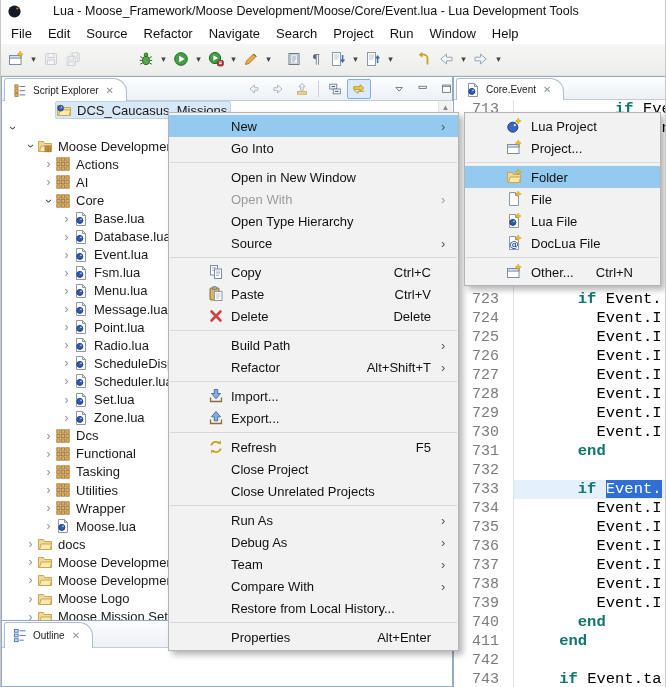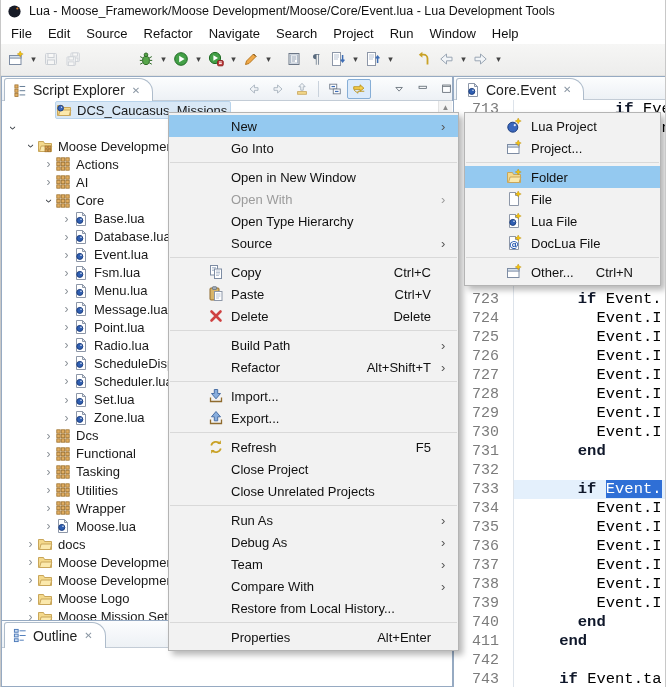--- a/index.html
+++ b/index.html
@@ -1,37 +1,37 @@
 <!DOCTYPE html>
 <html><head>
 <meta charset="utf-8">
 <style>
   html,body{margin:0;padding:0;background:#d8d8d8;}
   *{box-sizing:border-box;}
   #window{position:relative;width:666px;height:687px;background:#fff;overflow:hidden;
     font-family:"Liberation Sans",sans-serif;color:#1a1a1a;border-left:1px solid #c8c8c8;border-right:1px solid #c8c8c8;}
   svg{display:block;}
   
-  .titlebar{position:absolute;left:0;top:0;width:556px;height:22px;background:#fff;display:flex;align-items:center;}
+  .titlebar{position:absolute;left:0;top:0;width:556px;height:22px;background:#fff;display:flex;align-items:center;gap:24px;}
   .titlebar .appicon{margin:0 7px 0 6px;}
   .titlebar .title{font-size:12.5px;color:#111;white-space:nowrap;}
   
   .menubar{position:absolute;left:0;top:22px;width:666px;height:22px;background:#fff;display:flex;align-items:center;padding-left:2px;}
   .menubar .mitem{padding:2px 8px;font-size:13px;color:#111;}
   
   .toolbar{position:absolute;left:0;top:44px;width:666px;height:32px;background:linear-gradient(#f6f6f5,#ededec);border-bottom:1px solid #e2e2e0;}
   .tgroup{position:absolute;top:4px;display:flex;align-items:center;}
   .tbtn{width:22px;height:22px;display:flex;align-items:center;justify-content:center;}
   .tcaret{width:13px;height:22px;display:flex;align-items:center;justify-content:center;font-size:9px;color:#444;}
   .tbtn.disabled{opacity:.42;}
   
   .panel-hdr{position:absolute;left:0;top:0;width:100%;height:24px;background:linear-gradient(#fcfdfe,#edf1f5);border-bottom:1px solid #c3ccd6;}
   .tab{position:absolute;left:2px;top:1px;height:23px;background:#fff;border:1px solid #aebccb;border-bottom:none;
     border-radius:3px 14px 0 0;display:flex;align-items:center;gap:5px;padding:0 12px 0 8px;}
-  .tab .tlabel{font-size:14px;color:#222;white-space:nowrap;}
+  .tab .tlabel{font-size:10px;color:#222;white-space:nowrap;}
   .tab .tclose{font-size:10px;color:#8a96a3;margin-left:2px;}
   .left-panel{position:absolute;left:0;top:76px;width:452px;height:544px;background:#fff;border:1px solid #96aac2;border-bottom:none;}
   .hdr-tools{position:absolute;top:3px;left:240px;display:flex;align-items:center;height:18px;}
   .hbtn{width:24px;height:20px;display:flex;align-items:center;justify-content:center;border-radius:2px;}
   .hbtn.toggled{background:#dcebfb;border:1px solid #86aed6;}
   .hsep{width:1px;height:16px;background:#c9d2dc;margin:0 4px;}
   
   .tree{position:absolute;left:0;top:24px;width:452px;height:519px;overflow:hidden;background:#fff;}
   .trow{position:relative;height:18.1px;display:flex;align-items:center;font-size:13px;white-space:nowrap;}
   .trow .chev{width:13px;text-align:center;color:#8a9097;font-size:12px;flex:none;}
@@ -48,21 +48,21 @@
   
   .editor-panel{position:absolute;left:452px;top:76px;width:214px;height:611px;background:#fff;border-top:1px solid #96aac2;border-left:1px solid #96aac2;}
   .editor-hdr{position:absolute;left:0;top:0;width:100%;height:23px;background:linear-gradient(#fcfdfe,#edf1f5);border-bottom:1px solid #c3ccd6;}
   .editor-hdr .tab{height:22px;top:1px;}
   .code-area{position:absolute;left:0;top:23px;width:214px;height:588px;overflow:hidden;background:#fff;
     font-family:"Liberation Mono",monospace;font-size:15.5px;}
   .cl{display:flex;height:19px;line-height:19px;white-space:pre;}
   .cl .ln{width:60px;flex:none;text-align:right;padding-right:14px;color:#7b7b7b;border-right:1px solid #dde3ea;font-size:15px;}
   .cl .ct{flex:1;padding-left:8px;color:#000;}
   .cl.cur .ct{background:#e4f0fc;}
-  .kw{color:#0f172a;font-weight:bold;text-align:right;}
+  .kw{color:#0f766e;font-weight:bold;text-align:right;}
   .sel{background:#2f6fd6;color:#fff;}
   
   .menu{position:absolute;background:#f2f2f2;border:1px solid #b4b4b4;box-shadow:4px 4px 6px rgba(0,0,0,.28);padding:2px 0;z-index:50;}
   #context-menu{left:167px;top:112px;width:291px;}
   #new-submenu{left:463px;top:112px;width:197px;}
   .mi{height:22px;display:flex;align-items:center;padding-left:32px;}
   .mi .ic{width:30px;flex:none;display:flex;justify-content:center;}
   .mi .lb{flex:1;font-size:13px;color:#111;white-space:nowrap;}
   .mi .sc{font-size:13px;color:#111;margin-right:10px;}
   .mi .ar{width:17px;flex:none;color:#555;font-size:13px;}

